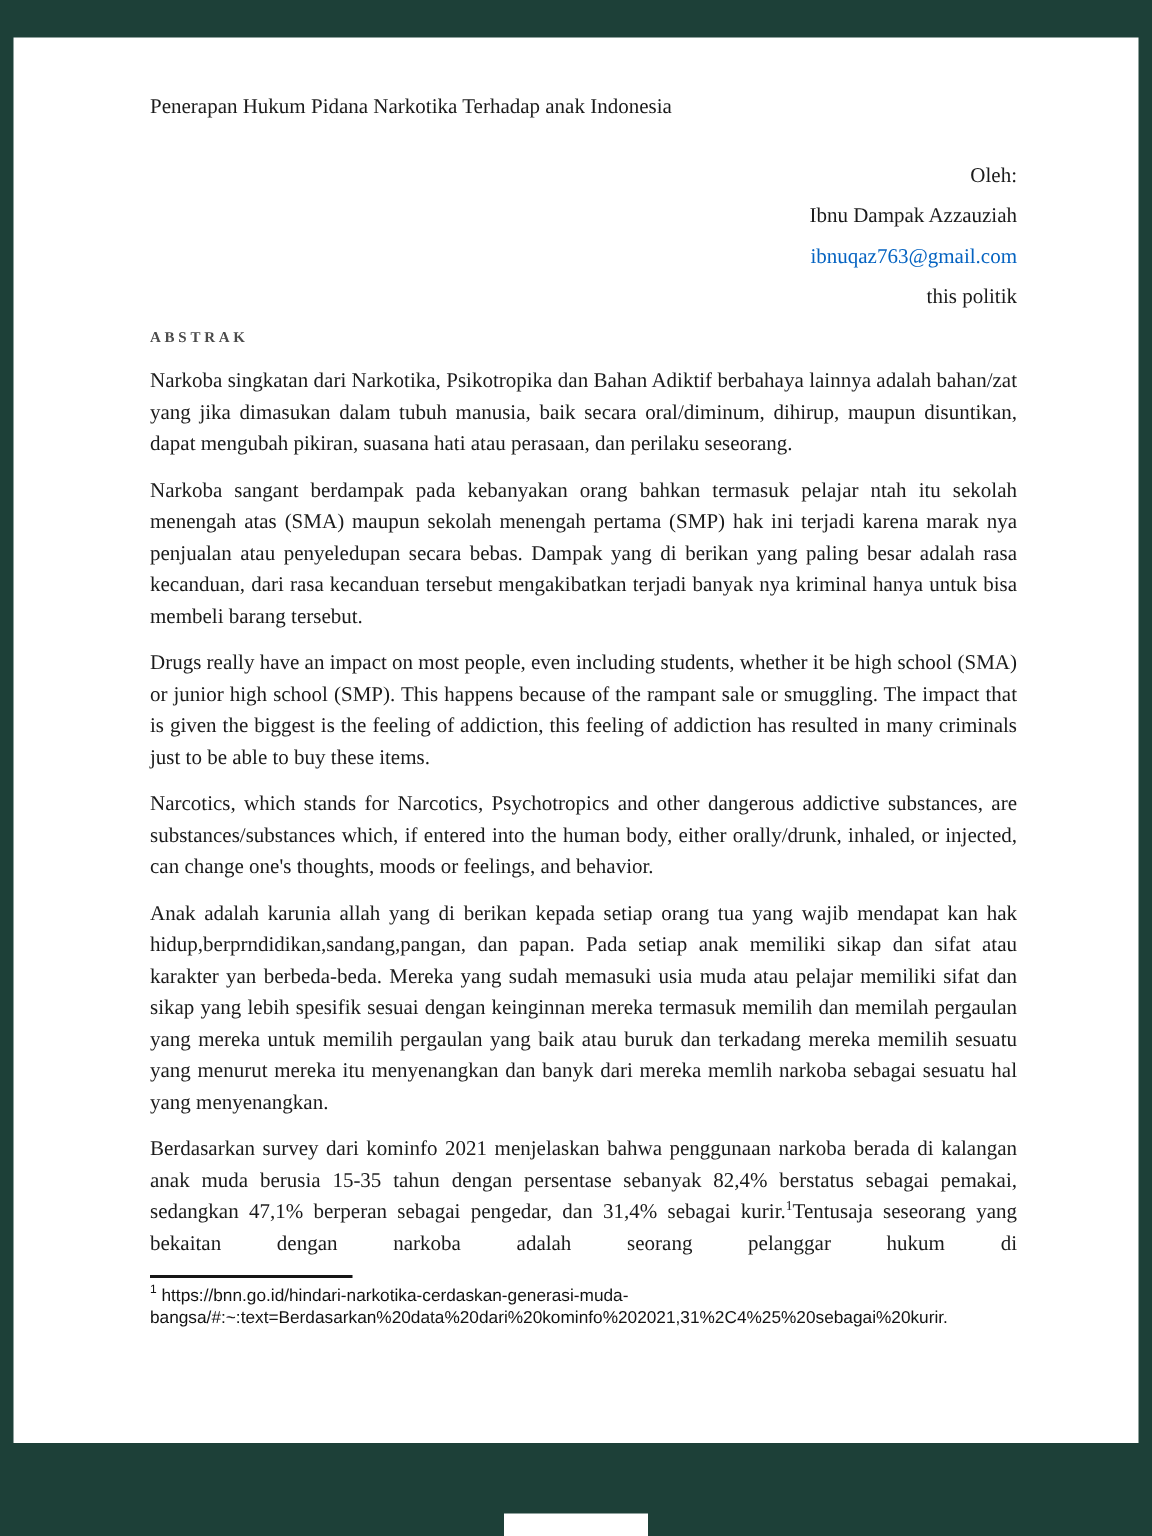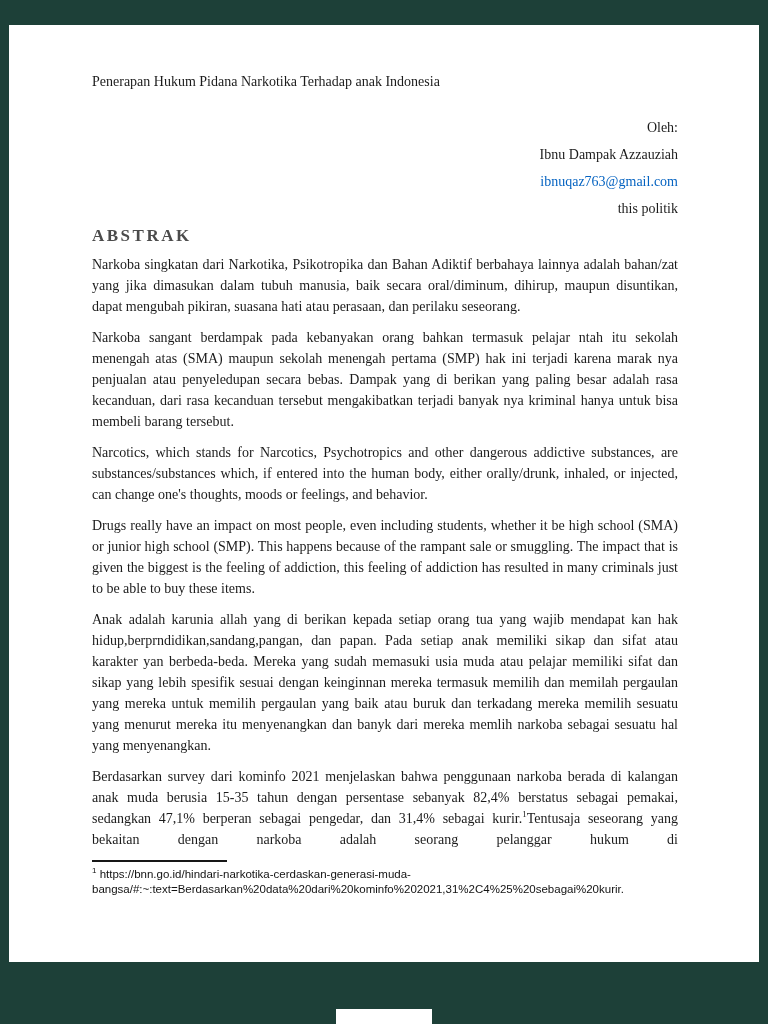--- a/index.html
+++ b/index.html
@@ -21,38 +21,39 @@
   }
 
   .next-page-sliver {
     position: absolute;
     left: 336px; top: 1009px;
     width: 96px; height: 15px;
     background: #ffffff;
   }
 
   .content {
-    padding: 46px 81px 0 83px;
+    padding: 36px 81px 0 83px;
     color: #1b1b1b;
     font-size: 14px;
     line-height: 21px;
+    margin-left: 8px;
   }
 
   .doc-title { margin-bottom: 25px; }
 
   .byline p { margin-bottom: 6px; text-align: right; }
 
   a.email-link {
     color: #0563c1;
     cursor: pointer;
   }
 
   .section-heading {
     color: #4b4b4b;
-    font-size: 17px;
+    font-size: 10px;
     letter-spacing: 2.5px;
     margin: 2px 0 8px 0;
   }
   .section-heading.intro { margin-top: 30px; }
 
   .para {
     text-align: justify;
     margin-bottom: 10px;
   }
   .para.continues { text-align-last: justify; }
@@ -98,22 +99,22 @@
         <p>Oleh:</p>
         <p>Ibnu Dampak Azzauziah</p>
         <p><a class="email-link">ibnuqaz763@gmail.com</a></p>
         <p>this politik</p>
       </div>
 
       <h2 class="section-heading">ABSTRAK</h2>
 
       <p class="para">Narkoba singkatan dari Narkotika, Psikotropika dan Bahan Adiktif berbahaya lainnya adalah bahan/zat yang jika dimasukan dalam tubuh manusia, baik secara oral/diminum, dihirup, maupun disuntikan, dapat mengubah pikiran, suasana hati atau perasaan, dan perilaku seseorang.</p>
       <p class="para">Narkoba sangant berdampak pada kebanyakan orang bahkan termasuk pelajar ntah itu sekolah menengah atas (SMA) maupun sekolah menengah pertama (SMP)  hak ini terjadi karena marak nya penjualan atau penyeledupan secara bebas. Dampak yang di berikan yang paling besar adalah rasa kecanduan, dari rasa kecanduan tersebut mengakibatkan terjadi banyak nya kriminal hanya untuk  bisa membeli barang tersebut.</p>
+      <p class="para">Drugs really have an impact on most people, even including students, whether it be high school (SMA) or junior high school (SMP). This happens because of the rampant sale or smuggling. The impact that is given the biggest is the feeling of addiction, this feeling of addiction has resulted in many criminals just to be able to buy these items.</p>
       <p class="para">Narcotics, which stands for Narcotics, Psychotropics and other dangerous addictive substances, are substances/substances which, if entered into the human body, either orally/drunk, inhaled, or injected, can change one's thoughts, moods or feelings, and behavior.</p>
-      <p class="para">Drugs really have an impact on most people, even including students, whether it be high school (SMA) or junior high school (SMP). This happens because of the rampant sale or smuggling. The impact that is given the biggest is the feeling of addiction, this feeling of addiction has resulted in many criminals just to be able to buy these items.</p>
 
 
       <p class="para">Anak adalah karunia allah yang di berikan kepada setiap orang tua yang wajib mendapat kan hak hidup,berprndidikan,sandang,pangan, dan papan. Pada setiap anak memiliki sikap dan sifat atau karakter yan berbeda-beda. Mereka yang sudah memasuki usia muda atau pelajar memiliki sifat dan sikap yang lebih spesifik sesuai dengan keinginnan mereka termasuk memilih dan memilah pergaulan yang mereka untuk memilih pergaulan yang baik atau buruk dan terkadang mereka memilih sesuatu yang menurut mereka itu menyenangkan dan banyk dari mereka memlih narkoba sebagai sesuatu hal yang menyenangkan.</p>
 
       <p class="para continues"><span>Berdasarkan survey dari kominfo  2021 menjelaskan bahwa penggunaan narkoba berada di kalangan anak muda berusia 15-35 tahun dengan persentase sebanyak 82,4% berstatus sebagai pemakai, sedangkan 47,1% berperan sebagai pengedar, dan 31,4% sebagai kurir.</span><sup class="fn-ref">1</sup><span>Tentusaja seseorang yang bekaitan dengan narkoba adalah seorang pelanggar hukum di</span></p>
 
       <div class="footnote">
         <div class="footnote-rule"></div>
         <p class="footnote-text"><sup>1</sup><span> https://bnn.go.id/hindari-narkotika-cerdaskan-generasi-muda-bangsa/#:~:text=Berdasarkan%20data%20dari%20kominfo%202021,31%2C4%25%20sebagai%20kurir.</span></p>
       </div>

